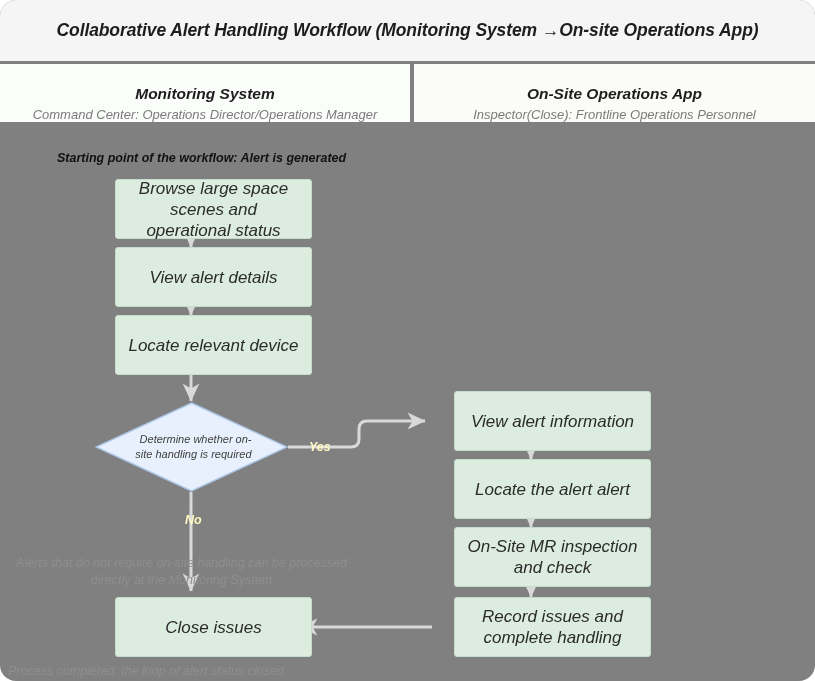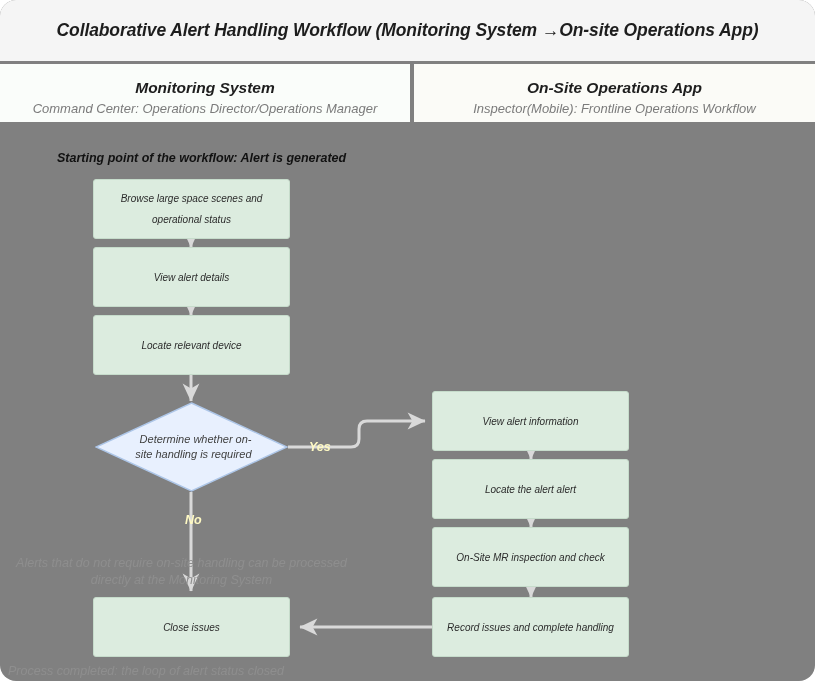--- a/index.html
+++ b/index.html
@@ -43,21 +43,21 @@
     white-space: nowrap;
   }
 
   
   .lane-head {
     position: absolute;
     top: 64px;
     height: 58px;
     background: #fbfdfa;
     box-sizing: border-box;
-    padding-top: 14px;
+    padding-top: 20px;
     overflow: visible;
   }
   .lane-head.left  { left: 0px;   width: 410px; background: #fafdfa; }
   .lane-head.right { left: 414px; width: 401px; background: #fbfbf7; }
 
   .lane-title {
     text-align: center;
     font-size: 15.5px;
     font-weight: bold;
     color: #1d1d1d;
@@ -85,24 +85,25 @@
   }
 
   
   .node {
     position: absolute;
     box-sizing: border-box;
     display: flex;
     align-items: center;
     justify-content: center;
     text-align: center;
-    font-size: 10px;
+    font-size: 17px;
     line-height: 21px;
     color: #2b2b2b;
     padding: 4px 10px;
+    margin-left: 22px;
   }
   .node.process {
     background: #dcecdf;
     border: 1px solid #c6dccb;
     border-radius: 3px;
   }
 
   .diamond-wrap {
     position: absolute;
     display: flex;
@@ -159,21 +160,21 @@
     <div class="title-text">Collaborative Alert Handling Workflow (Monitoring System →On-site Operations App)</div>
   </div>
 
   <div class="lane-head left">
     <div class="lane-title">Monitoring System</div>
     <div class="lane-sub">Command Center: Operations Director/Operations Manager</div>
   </div>
 
   <div class="lane-head right">
     <div class="lane-title">On-Site Operations App</div>
-    <div class="lane-sub">Inspector(Mobile): Frontline Operations Workflow</div>
+    <div class="lane-sub">Inspector(Close): Frontline Operations Personnel</div>
   </div>
 
   <svg id="flow" viewBox="0 0 815 681">
     <defs>
       <marker id="arrow" markerWidth="9" markerHeight="9" refX="6.4" refY="3.2" orient="auto" markerUnits="strokeWidth">
         <path d="M0.6,0.4 L6.6,3.2 L0.6,6.0 L2.2,3.2 Z" fill="#d9d9d9"></path>
       </marker>
     </defs>
 
     <path d="M191,239 L191,247" stroke="#d9d9d9" stroke-width="3" fill="none" marker-end="url(#arrow)"></path>

